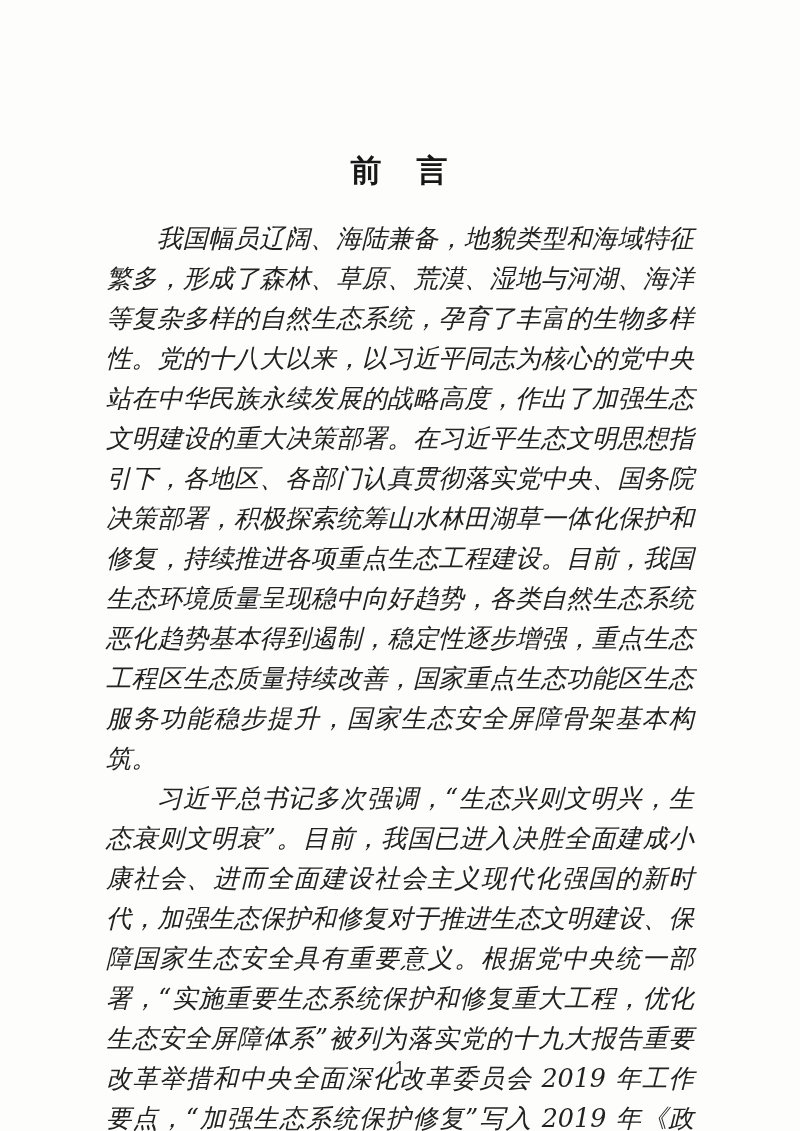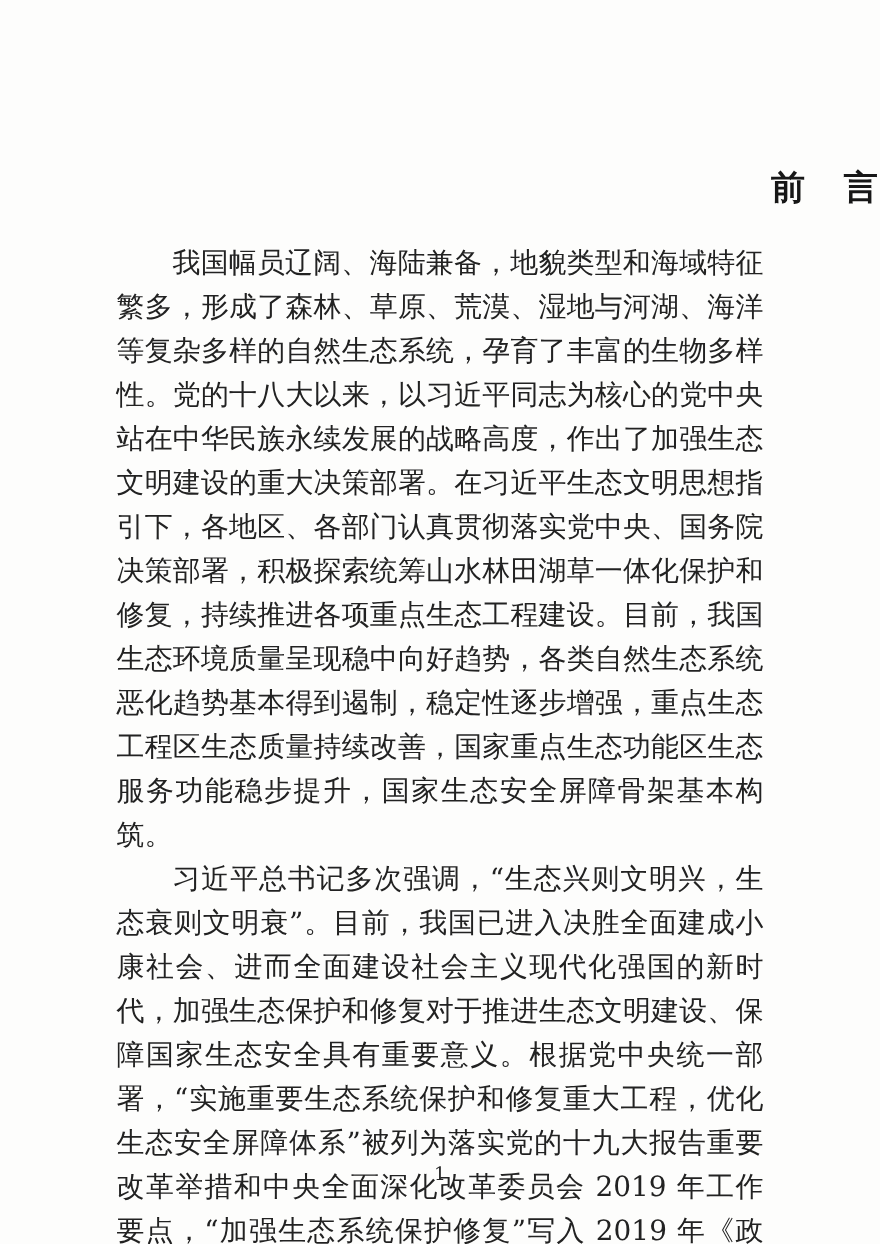--- a/index.html
+++ b/index.html
@@ -11,38 +11,39 @@
     position: relative;
     width: 800px;
     height: 1131px;
     margin: 0 auto;
     background: #fdfdfc;
     color: #1f1f1f;
     overflow: hidden;
   }
   .doc-title {
     padding-top: 150px;
-    text-align: right;
+    text-align: center;
     font-size: 31px;
     font-weight: bold;
     letter-spacing: 2px;
     color: #171717;
   }
   .doc-body {
     width: 588px;
     margin: 26px auto 0 auto;
     font-size: 25.4px;
     line-height: 40px;
     text-align: justify;
     text-justify: inter-ideograph;
     color: #222;
   }
   .doc-body p {
     text-indent: 2em;
     margin: 0;
+    font-style: italic;
   }
   .page-footer {
     position: absolute;
     left: 0;
     top: 1058px;
     width: 100%;
     text-align: center;
     font-size: 17px;
     color: #2a2a2a;
   }

